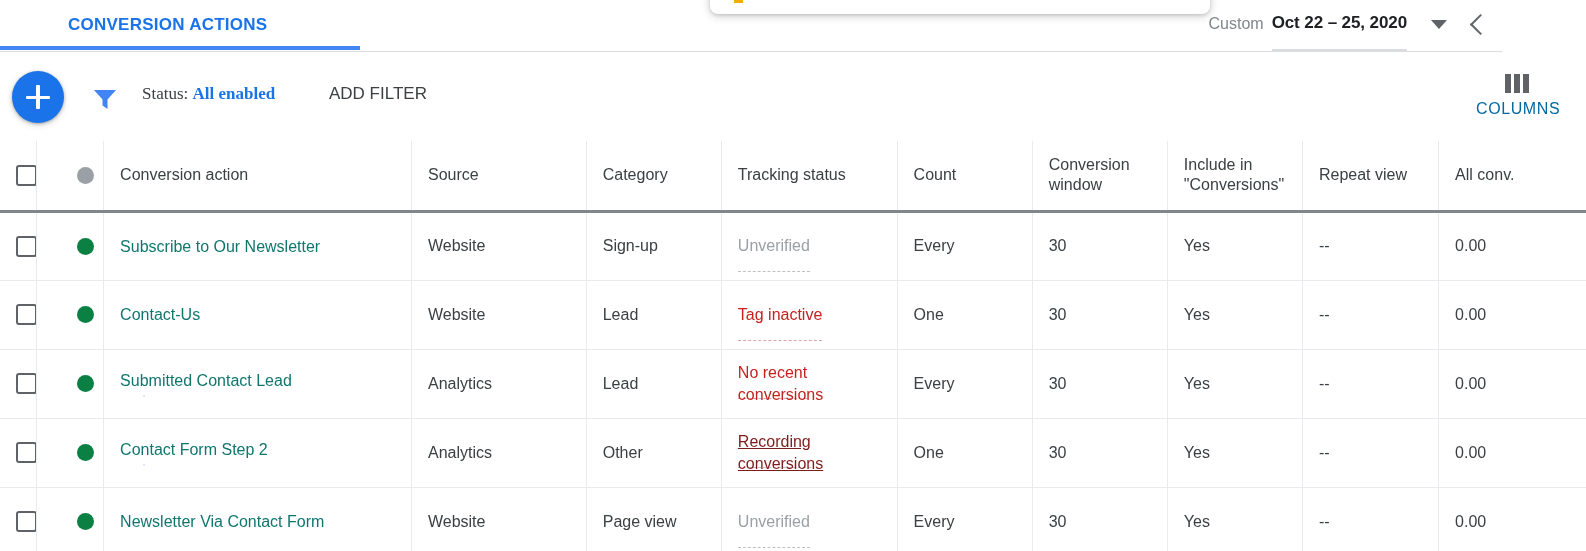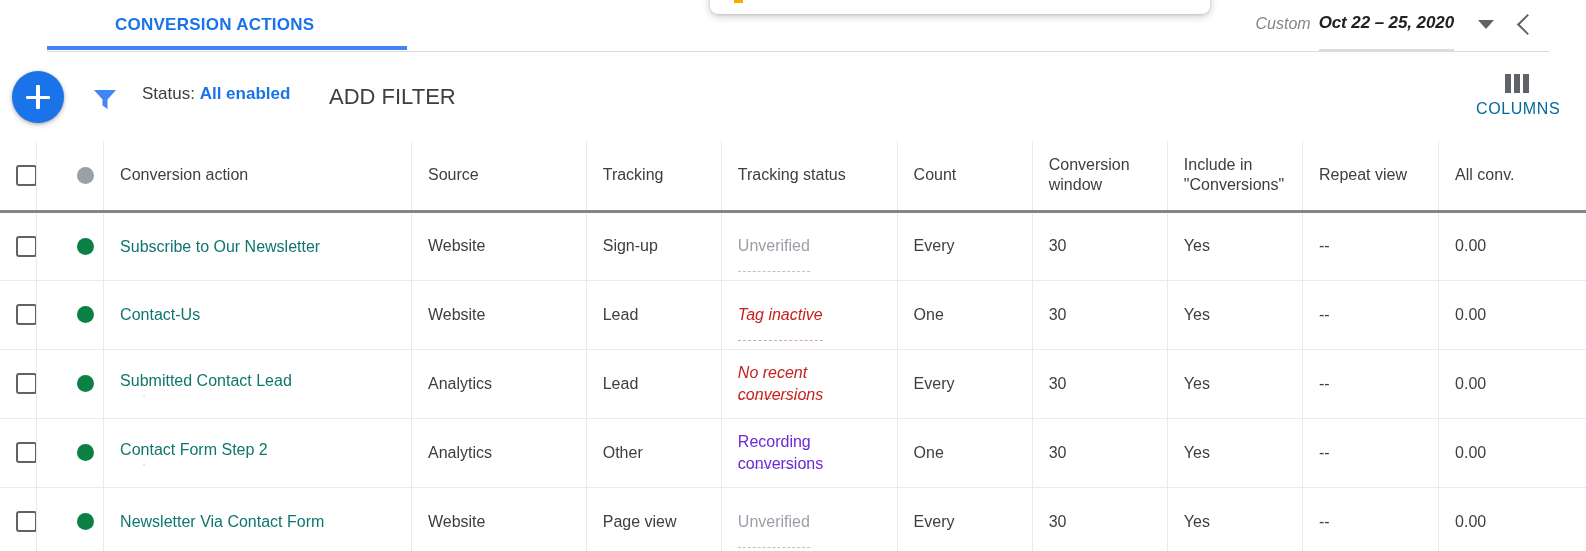--- a/index.html
+++ b/index.html
@@ -40,21 +40,20 @@
 
   
   .tabbar {
     position: absolute;
     top: 0; left: 0;
     width: 1502px;
     height: 52px;
     background: #ffffff;
     border-bottom: 1px solid #dadce0;
     box-sizing: border-box;
-    margin-left: 47px;
   }
   .tab {
     position: absolute;
     top: 2px;
     height: 46px;
     line-height: 46px;
     font-size: 17px;
     font-weight: bold;
     letter-spacing: .25px;
     white-space: nowrap;
@@ -73,21 +72,20 @@
 
   
   .daterange {
     position: absolute;
     top: 0;
     right: 8px;
     height: 48px;
     display: flex;
     align-items: center;
     gap: 8px;
-    font-style: italic;
   }
   .dr-label {
     font-size: 16px;
     color: #80868b;
     white-space: nowrap;
   }
   .dr-value-wrap {
     position: relative;
     padding-bottom: 2px;
   }
@@ -155,26 +153,27 @@
     width: 24px; height: 22px;
     cursor: pointer;
   }
   .status-filter {
     position: absolute;
     left: 142px; top: 32px;
     font-size: 17px;
     color: #3c4043;
     white-space: nowrap;
     cursor: pointer;
+    font-family: Liberation Serif, serif;
   }
   .status-filter b { color: #1a73e8; }
   .add-filter {
     position: absolute;
     left: 329px; top: 32px;
-    font-size: 22px;
+    font-size: 17px;
     color: #3c4043;
     white-space: nowrap;
     cursor: pointer;
   }
   .columns-btn {
     position: absolute;
     right: 28px; top: 22px;
     width: 82px;
     text-align: center;
     cursor: pointer;
@@ -275,22 +274,22 @@
   .tstatus {
     line-height: 22px;
     display: inline;
     border-bottom: 0;
   }
   .tstatus span {
     border-bottom: 1px dashed #bdc1c6;
     padding-bottom: 17px;
   }
   .st-unverified span { color: #9aa0a6; }
-  .st-error span { color: #c5221f; border-bottom-color: #d9a7a5; font-style: italic; }
-  .st-ok span { color: #6d28d9; }
+  .st-error span { color: #c5221f; border-bottom-color: #d9a7a5; }
+  .st-ok span { color: #7f1d1d; text-decoration: underline; }
 </style>
 </head>
 <body>
 
 <div class="toast">
   <div class="toast-dot"></div>
 </div>
 
 <div class="tabbar">
   <div class="tab tab-1">CONVERSION ACTIONS</div>
@@ -334,21 +333,21 @@
   <thead>
     <tr>
       <th class="c-check">
         <div class="checkbox"></div>
       </th>
       <th class="c-dot">
         <div class="dot dot-gray"></div>
       </th>
       <th class="c-name">Conversion action</th>
       <th class="c-source">Source</th>
-      <th class="c-cat">Tracking</th>
+      <th class="c-cat">Category</th>
       <th class="c-track">Tracking status</th>
       <th class="c-count">Count</th>
       <th class="c-window">Conversion window</th>
       <th class="c-incl">Include in "Conversions"</th>
       <th class="c-repeat num">Repeat view</th>
       <th class="c-allconv num">All conv.</th>
     </tr>
   </thead>
   <tbody>
       <tr>

